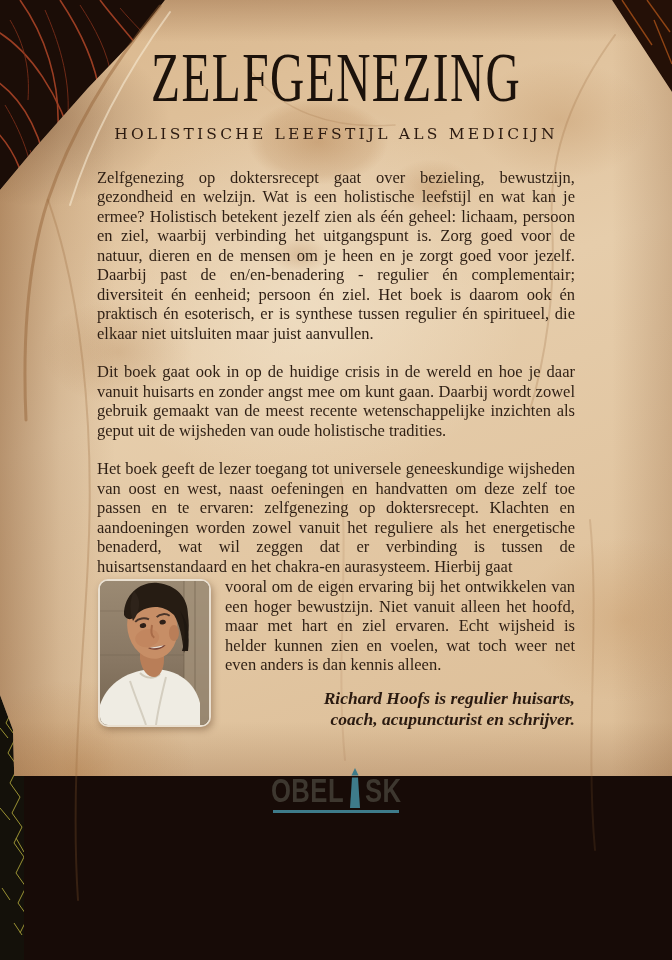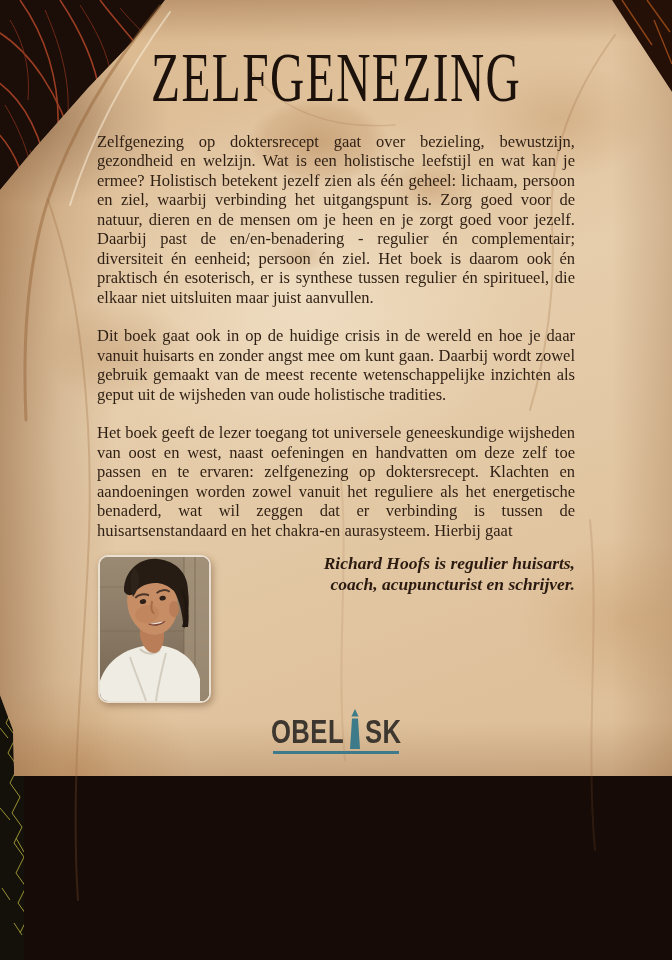--- a/index.html
+++ b/index.html
@@ -137,20 +137,21 @@
       <path d="M615,35 C575,90 548,150 552,225 C556,290 545,360 530,410" stroke="rgba(146,95,52,.22)" stroke-width="2"></path>
       <path d="M590,520 C600,620 585,740 595,850" stroke="rgba(146,95,52,.18)" stroke-width="2"></path>
       <path d="M340,470 C350,560 335,660 345,760" stroke="rgba(146,95,52,.13)" stroke-width="2"></path>
       <path d="M250,70 C280,110 330,130 395,125" stroke="rgba(146,95,52,.18)" stroke-width="1.5"></path>
     </g>
   </svg>
 
   <div class="content">
     <div class="titles">
       <div><span class="title-main">ZELFGENEZING</span></div>
+      <div class="tagline">HOLISTISCHE LEEFSTIJL ALS MEDICIJN</div>
     </div>
 
     <div class="column">
       <p class="blurb p1">Zelfgenezing op doktersrecept gaat over bezieling, bewustzijn, gezondheid en welzijn. Wat is een holistische leefstijl en wat kan je ermee? Holistisch betekent jezelf zien als één geheel: lichaam, persoon en ziel, waarbij verbinding het uitgangspunt is. Zorg goed voor de natuur, dieren en de mensen om je heen en je zorgt goed voor jezelf. Daarbij past de en/en-benadering - regulier én complementair; diversiteit én eenheid; persoon én ziel. Het boek is daarom ook én praktisch én esoterisch, er is synthese tussen regulier én spiritueel, die elkaar niet uitsluiten maar juist aanvullen.</p>
       <p class="blurb p2">Dit boek gaat ook in op de huidige crisis in de wereld en hoe je daar vanuit huisarts en zonder angst mee om kunt gaan. Daarbij wordt zowel gebruik gemaakt van de meest recente wetenschappelijke inzichten als geput uit de wijsheden van oude holistische tradities.</p>
       <p class="blurb p3">Het boek geeft de lezer toegang tot universele geneeskundige wijsheden van oost en west, naast oefeningen en handvatten om deze zelf toe passen en te ervaren: zelfgenezing op doktersrecept. Klachten en aandoeningen worden zowel vanuit het reguliere als het energetische benaderd, wat wil zeggen dat er verbinding is tussen de huisartsenstandaard en het chakra-en aurasysteem. Hierbij gaat</p>
 
       <div class="photo-row">
         <div class="author-photo">
           <svg width="109" height="144" viewBox="0 0 109 144">
@@ -185,20 +186,21 @@
               <path d="M46,66 C50,68 57,68 60,66" fill="#e8ddd0"></path>
             </g>
 
             <ellipse cx="74" cy="52" rx="5" ry="8" fill="#b97e58"></ellipse>
 
             <path d="M24,34 C24,12 42,0 58,2 C76,4 88,16 88,34 C90,48 88,62 84,72 C82,56 80,44 74,34 C62,22 44,24 34,36 C30,40 26,38 24,34 Z" fill="#261c13"></path>
             <path d="M34,10 C42,18 40,30 33,40 C30,32 29,20 34,10 Z" fill="#2e231a"></path>
             <path d="M80,30 C86,42 86,58 82,70 L88,70 C90,56 88,40 80,30 Z" fill="#1f1710"></path>
           </svg>
         </div>
+        <p class="blurb">vooral om de eigen ervaring bij het ontwikkelen van een hoger bewustzijn. Niet vanuit alleen het hoofd, maar met hart en ziel ervaren. Echt wijsheid is helder kunnen zien en voelen, wat toch weer net even anders is dan kennis alleen.</p>
         <p class="bio">Richard Hoofs is regulier huisarts,
 coach, acupuncturist en schrijver.</p>
       </div>
 
       <div class="logo">
         <div class="logo-word">
           <span class="logo-letters">OBEL</span>
           <svg class="obelisk" width="14" height="40" viewBox="0 0 14 40">
             <polygon points="7,0 10.6,7.6 3.4,7.6" fill="#3e7b8a"></polygon>
             <polygon points="4,9.4 10,9.4 12,40 2,40" fill="#3e7b8a"></polygon>

